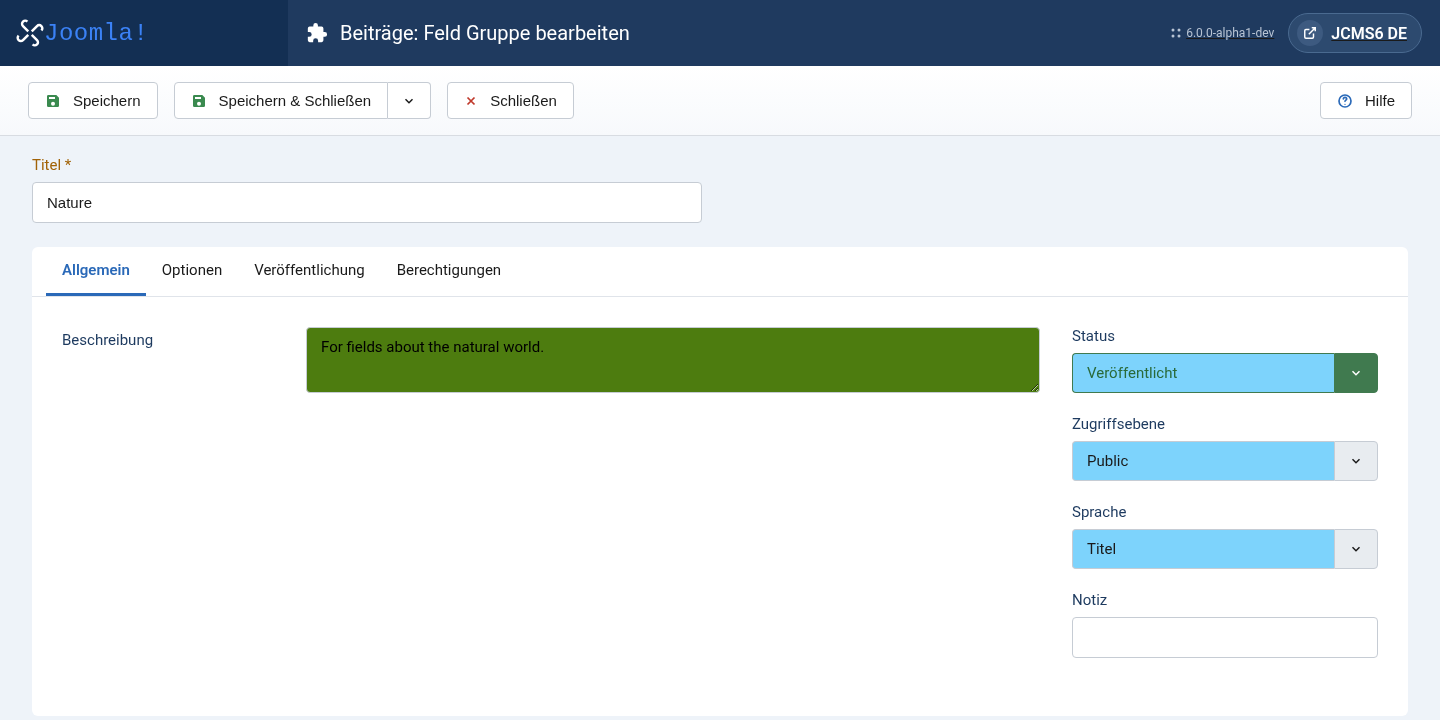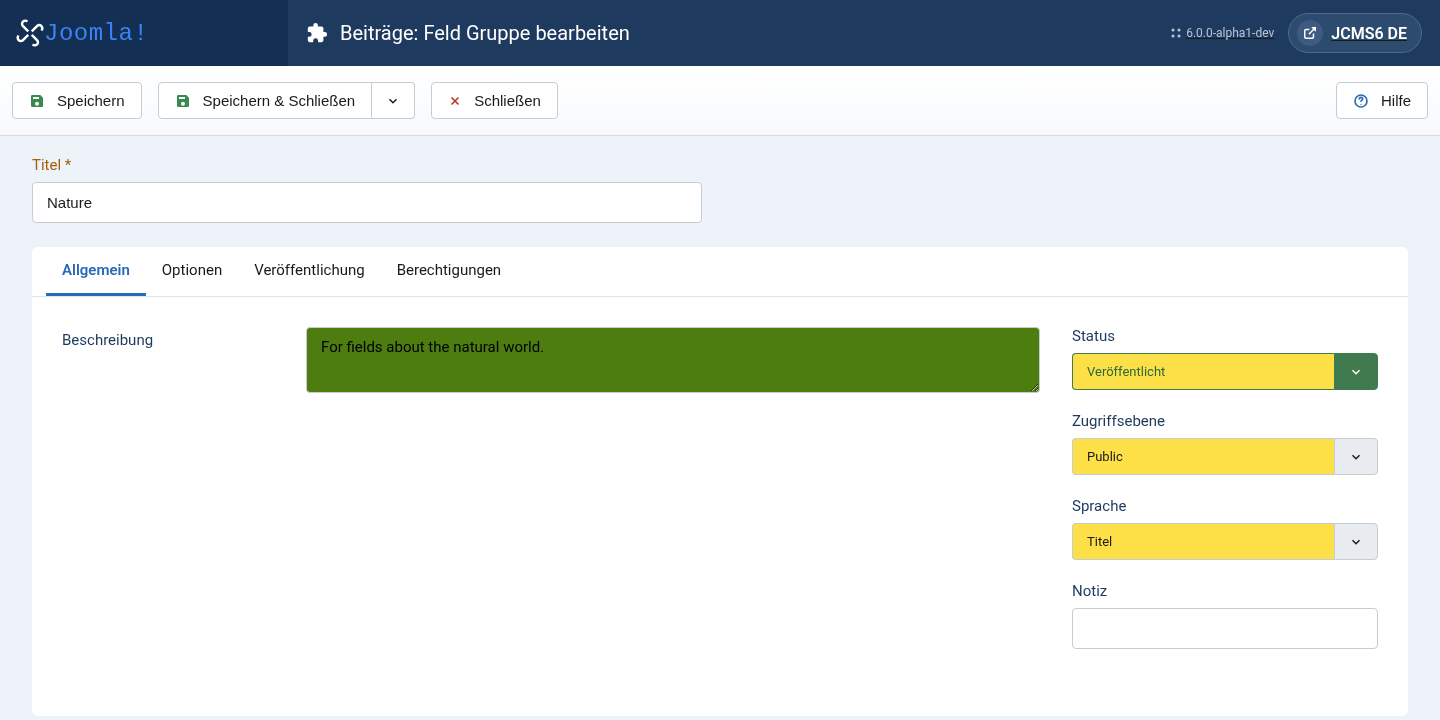--- a/index.html
+++ b/index.html
@@ -10,21 +10,21 @@
 .brand-text { color: #3b82f6; font-size: 24px; font-weight: 400; letter-spacing: 0.5px; margin-left: 0; font-family: Liberation Mono, monospace; }
 .brand-icon { display: flex; align-items: center; }
 .header-main { flex: 1; background: #1f3a5f; display: flex; align-items: center; justify-content: space-between; padding: 0 18px; }
 .header-left { display: flex; align-items: center; gap: 12px; }
 .page-title { color: #fff; font-size: 20px; font-weight: 400; }
 .header-right { display: flex; align-items: center; gap: 14px; text-decoration: underline; }
 .version-text { color: #b8c4d4; font-size: 12px; display: flex; align-items: center; gap: 4px; }
 .site-pill { background: #2d4a6f; border: 1px solid #4a6a90; color: #fff; border-radius: 20px; padding: 6px 14px 6px 8px; display: flex; align-items: center; gap: 8px; font-size: 16px; font-weight: 600; }
 .site-pill-icon { background: #3d5a80; border-radius: 50%; width: 26px; height: 26px; display: flex; align-items: center; justify-content: center; }
 
-.toolbar { background: linear-gradient(#fff, #f7f9fc); border-bottom: 1px solid #d8dce2; padding: 16px 12px; display: flex; justify-content: space-between; }
+.toolbar { background: linear-gradient(#fff, #f7f9fc); border-bottom: 1px solid #d8dce2; padding: 16px 28px; display: flex; justify-content: space-between; }
 .toolbar-left { display: flex; gap: 16px; }
 .btn { background: #fff; border: 1px solid #c6ccd4; border-radius: 4px; padding: 9px 16px; display: flex; align-items: center; gap: 12px; font-size: 15px; color: #1a1a1a; cursor: pointer; }
 .btn-group { display: flex; }
 .btn-group .btn:first-child { border-radius: 4px 0 0 4px; }
 .btn-group .btn-caret { border-radius: 0 4px 4px 0; border-left: none; padding: 9px 14px; }
 .icon-save { color: #3a8a4f; }
 .icon-close { color: #c0392b; }
 .icon-help { color: #2a69b8; }
 
 .content { padding: 20px 32px; background: #eef3f9; }
@@ -38,21 +38,21 @@
 
 .panel { background: #fff; border-radius: 0 0 6px 6px; border-top: 1px solid #e0e4ea; padding: 30px; display: flex; gap: 32px; min-height: 420px; }
 .panel-left { display: flex; gap: 24px; flex: 1; }
 .desc-label { width: 220px; color: #1d3a5f; font-size: 15px; padding-top: 4px; }
 .desc-textarea { flex: 1; height: 66px; max-width: 740px; background: #4d7c0f; border: 1px solid #c6ccd4; border-radius: 4px; padding: 10px 14px; font-size: 15px; font-family: inherit; resize: both; }
 
 .sidebar { width: 306px; }
 .side-field { margin-bottom: 22px; }
 .side-label { color: #1d3a5f; font-size: 15px; margin-bottom: 8px; display: block; }
 .select-wrap { position: relative; display: flex; }
-.select-val { flex: 1; background: #fde047; border: 1px solid #c6ccd4; border-right: none; border-radius: 4px 0 0 4px; padding: 10px 14px; font-size: 13px; }
+.select-val { flex: 1; background: #7dd3fc; border: 1px solid #c6ccd4; border-right: none; border-radius: 4px 0 0 4px; padding: 10px 14px; font-size: 15px; }
 .select-caret { width: 44px; background: #e8ecf0; border: 1px solid #c6ccd4; border-radius: 0 4px 4px 0; display: flex; align-items: center; justify-content: center; }
 .select-wrap.status .select-val { border-color: #407a4f; color: #2a6a3a; }
 .select-wrap.status .select-caret { background: #407a4f; border-color: #407a4f; color: #fff; }
 .note-input { width: 100%; background: #fff; border: 1px solid #c6ccd4; border-radius: 4px; padding: 11px 14px; font-size: 15px; }
 
 svg { display: block; }
 </style>
 </head>
 <body>
 

